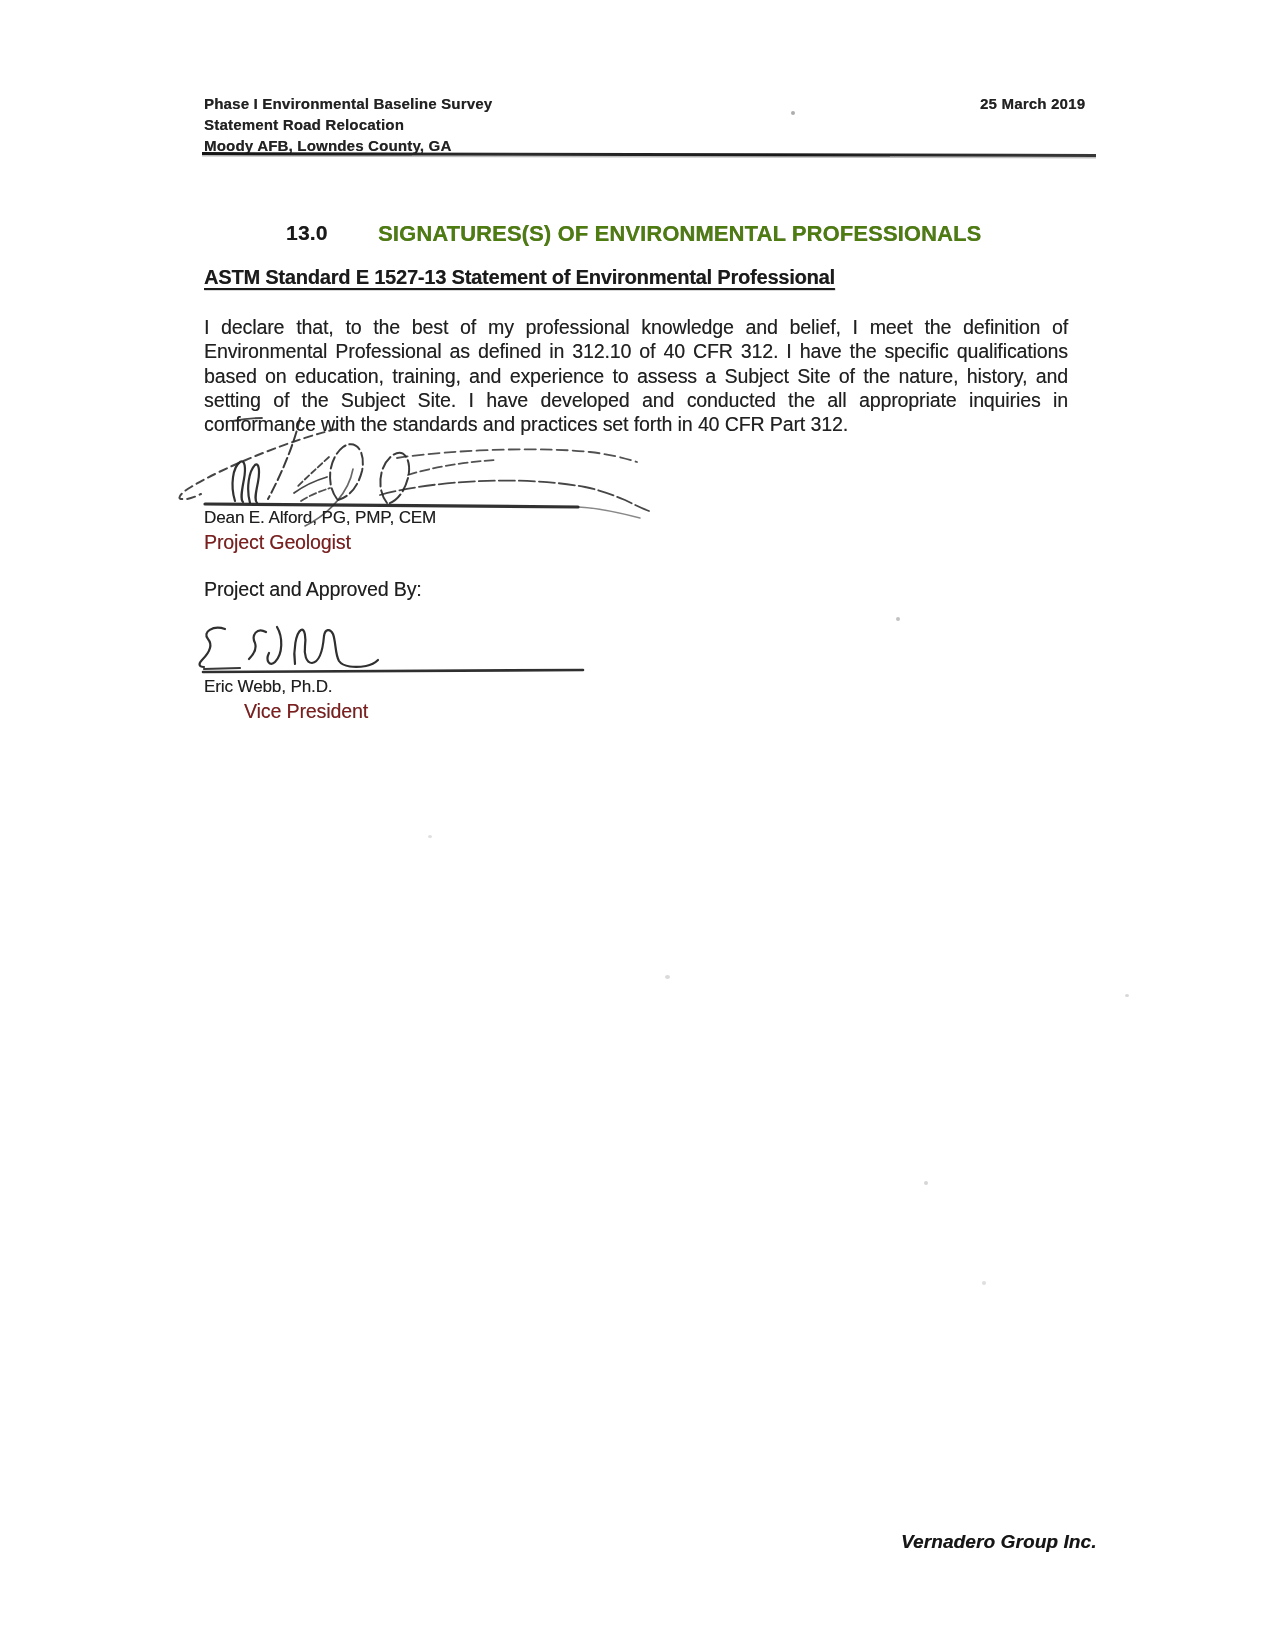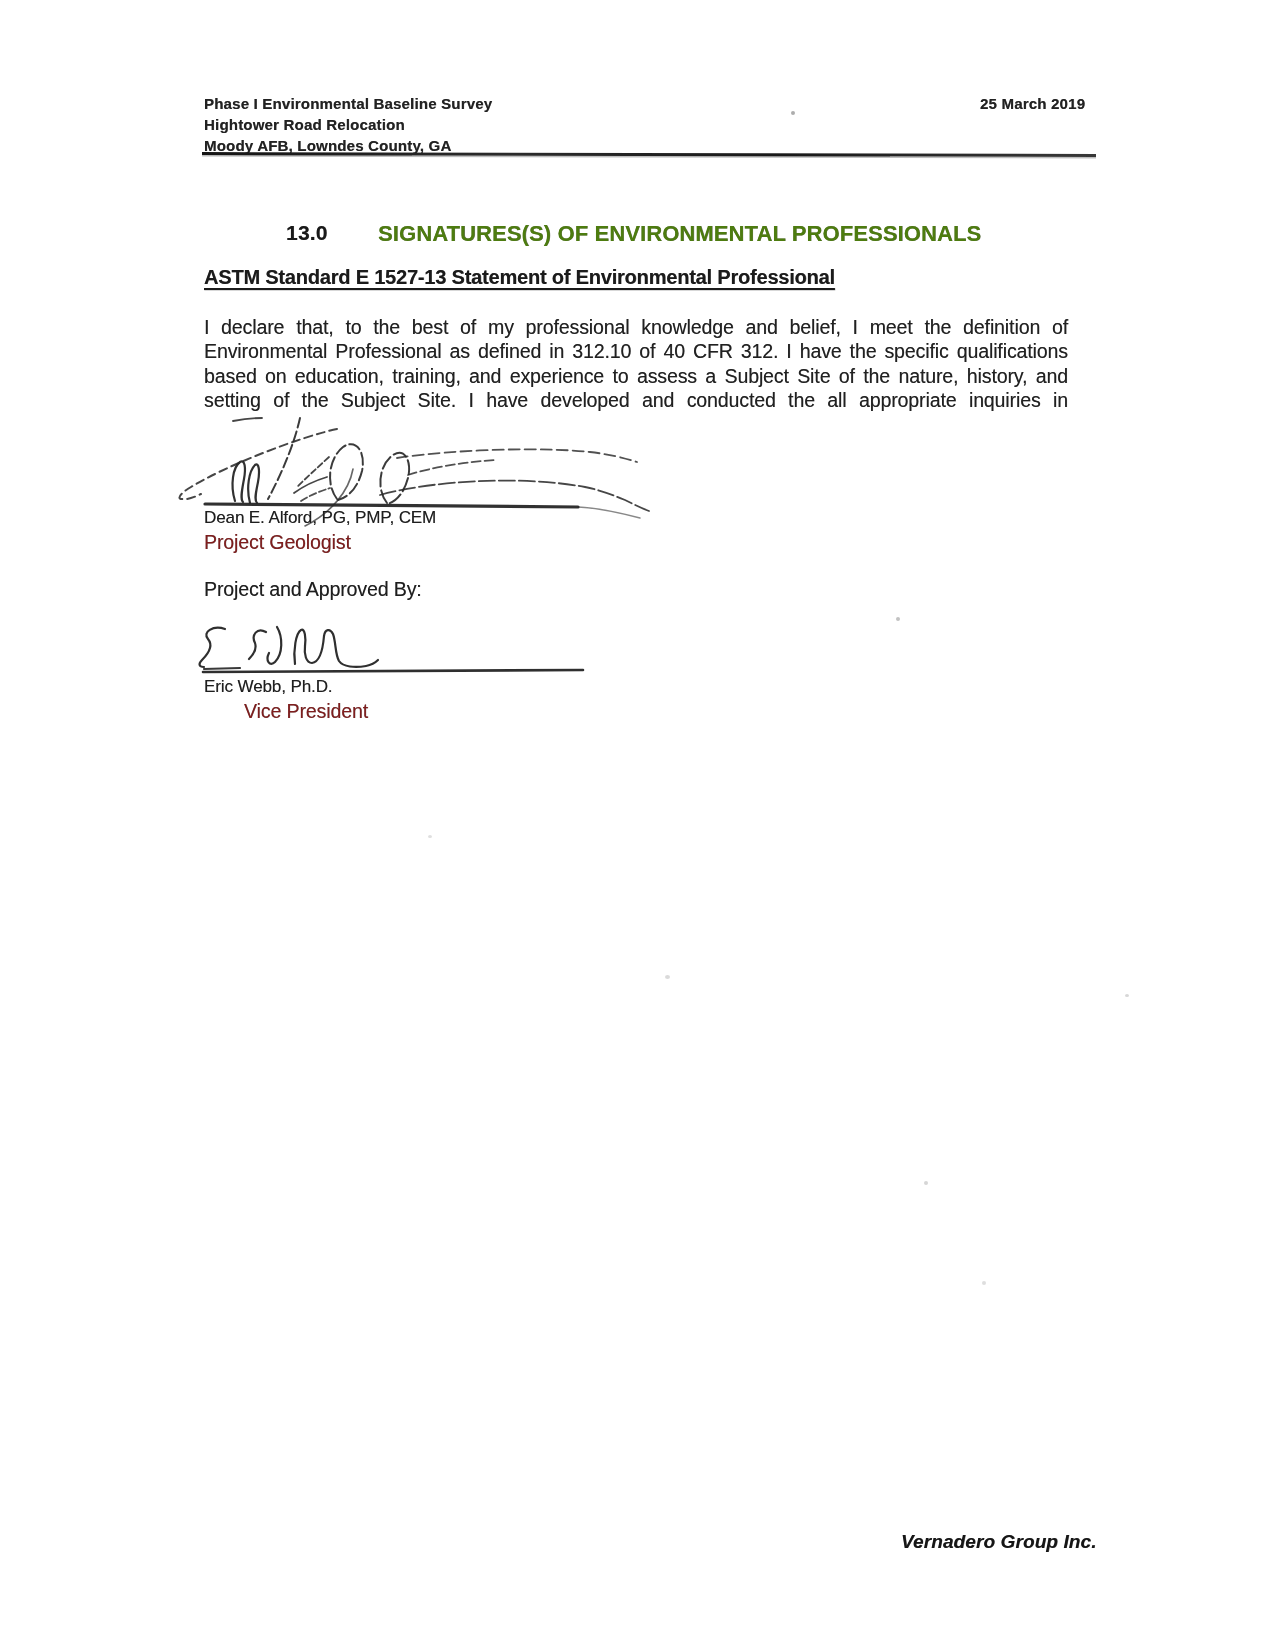--- a/index.html
+++ b/index.html
@@ -65,36 +65,37 @@
 
   .speck { position:absolute; border-radius:50%; }
 </style>
 </head>
 <body>
 
 <div class="page">
 
   <div class="header-left ink-b">
     <div>Phase I Environmental Baseline Survey</div>
-    <div>Hightower Road Relocation</div>
+    <div>Statement Road Relocation</div>
     <div>Moody AFB, Lowndes County, GA</div>
   </div>
   <div class="header-date ink-b">25 March 2019</div>
   <div class="header-rule"></div>
 
   <div class="section-number ink-b">13.0</div>
   <div class="section-title ink-b">SIGNATURES(S) OF ENVIRONMENTAL PROFESSIONALS</div>
 
   <div class="statement-heading ink-b">ASTM Standard E 1527-13 Statement of Environmental Professional</div>
 
   <div class="declaration ink">
     <div class="decl-line">I declare that, to the best of my professional knowledge and belief, I meet the definition of</div>
     <div class="decl-line">Environmental Professional as defined in 312.10 of 40 CFR 312. I have the specific qualifications</div>
     <div class="decl-line">based on education, training, and experience to assess a Subject Site of the nature, history, and</div>
     <div class="decl-line">setting of the Subject Site. I have developed and conducted the all appropriate inquiries in</div>
+    <div class="decl-line last">conformance with the standards and practices set forth in 40 CFR Part 312.</div>
   </div>
 
   <svg class="sig-svg" style="left:165px; top:413px;" width="490" height="120" viewBox="0 0 490 120">
     <g fill="none" stroke="#262626" stroke-linecap="round" stroke-linejoin="round">
       <path d="M 68,8 C 78,6 88,5 97,5" stroke-width="1.8" opacity="0.85"></path>
       <path d="M 135,5 C 129,32 116,62 103,86" stroke-width="2" stroke-dasharray="10 4" opacity="0.9"></path>
       <path d="M 172,16 C 135,24 62,52 26,74 C 14,81 12,86 17,86 C 22,87 30,84 36,81" stroke-width="2" stroke-dasharray="8 5" opacity="0.85"></path>
       <path d="M 70,88 C 65,72 68,54 75,49 C 80,46 81,55 79,66 C 77,77 75,86 78,89" stroke-width="2.2" opacity="0.95"></path>
       <path d="M 85,90 C 81,75 84,58 90,52 C 94,49 95,58 93,69 C 91,79 89,87 92,90" stroke-width="2.2" opacity="0.95"></path>
       <path d="M 164,44 C 152,55 140,66 132,74" stroke-width="1.8" stroke-dasharray="6 3" opacity="0.85"></path>

